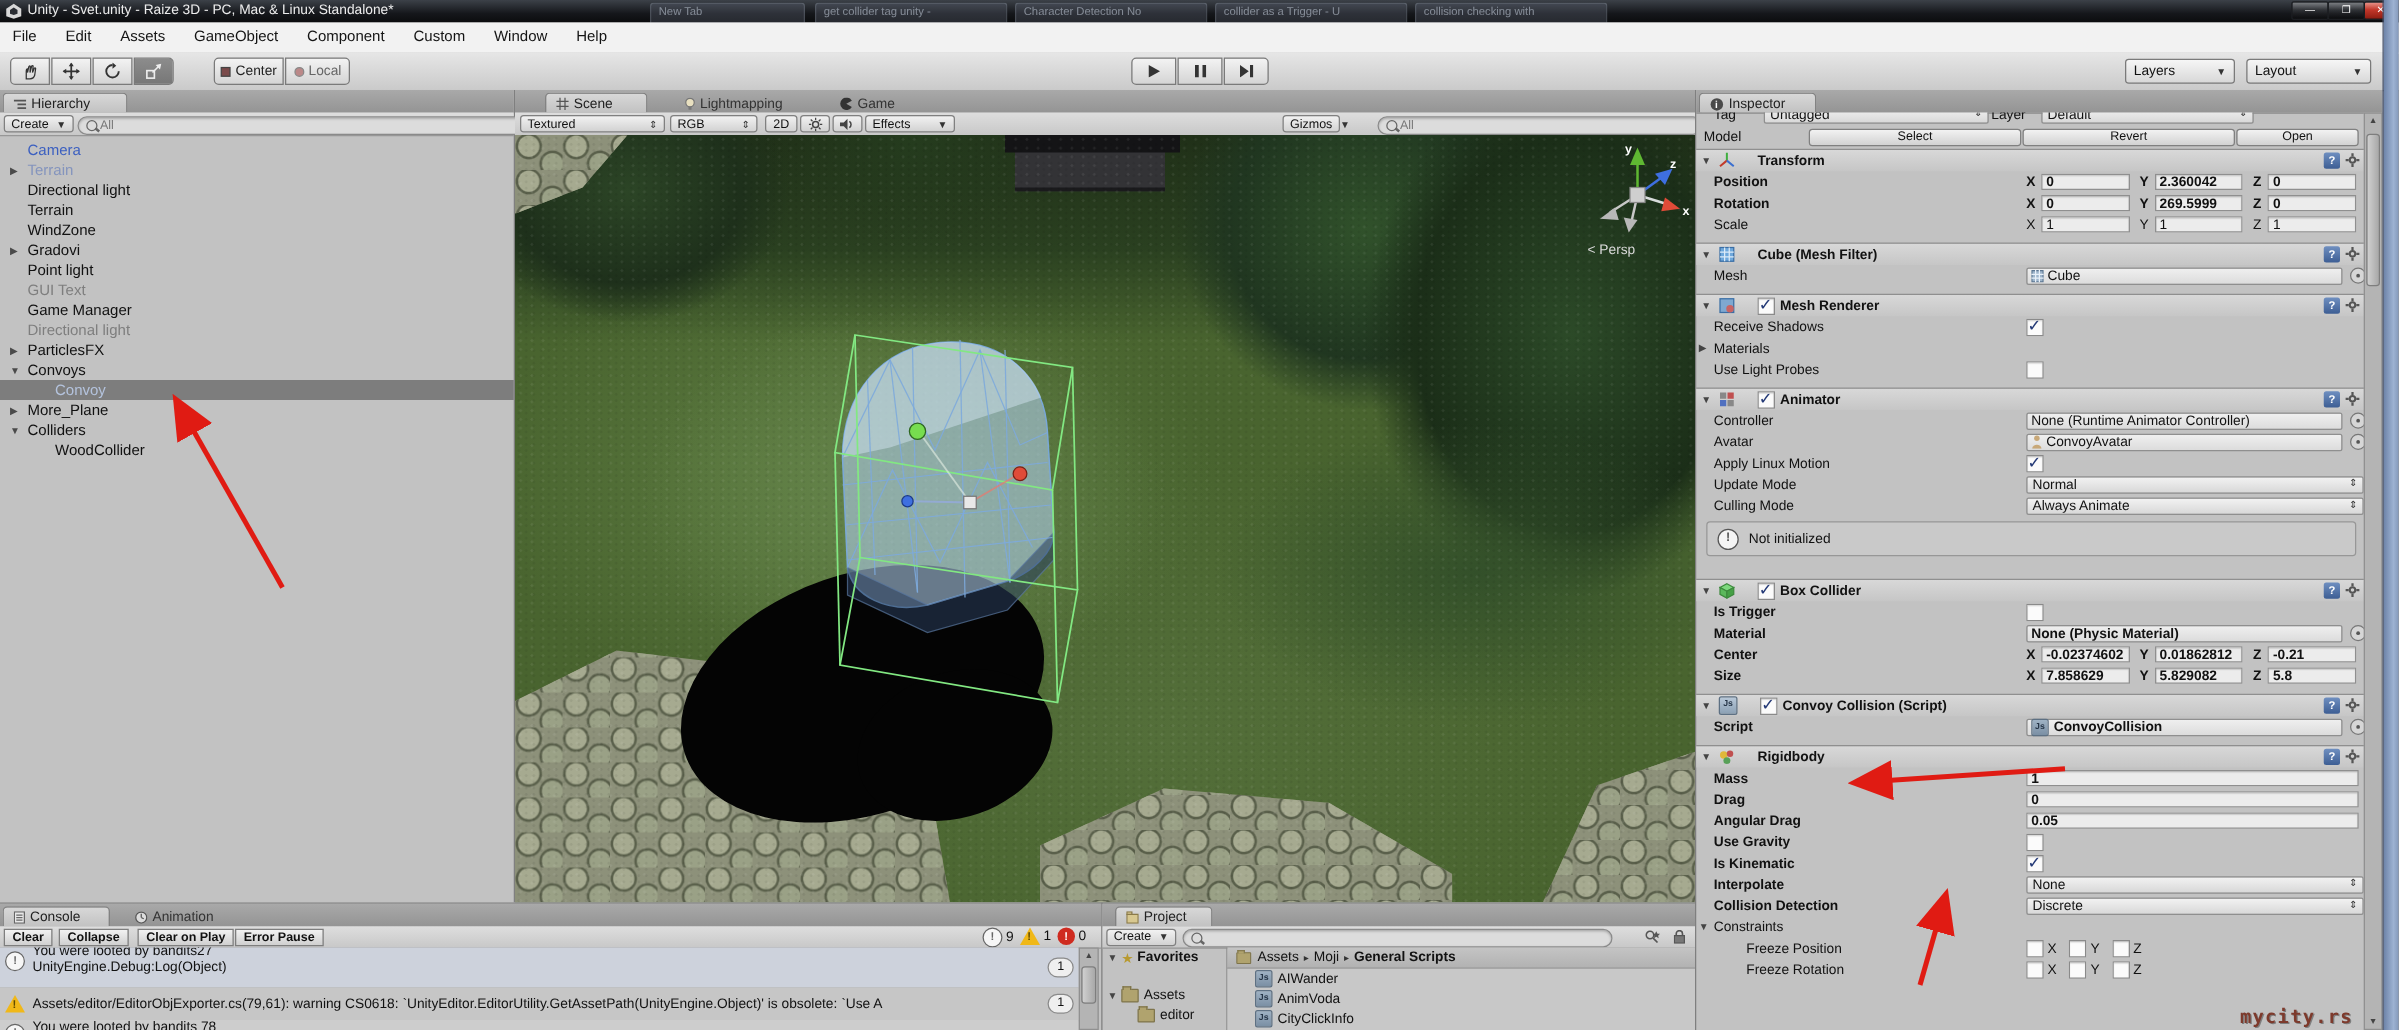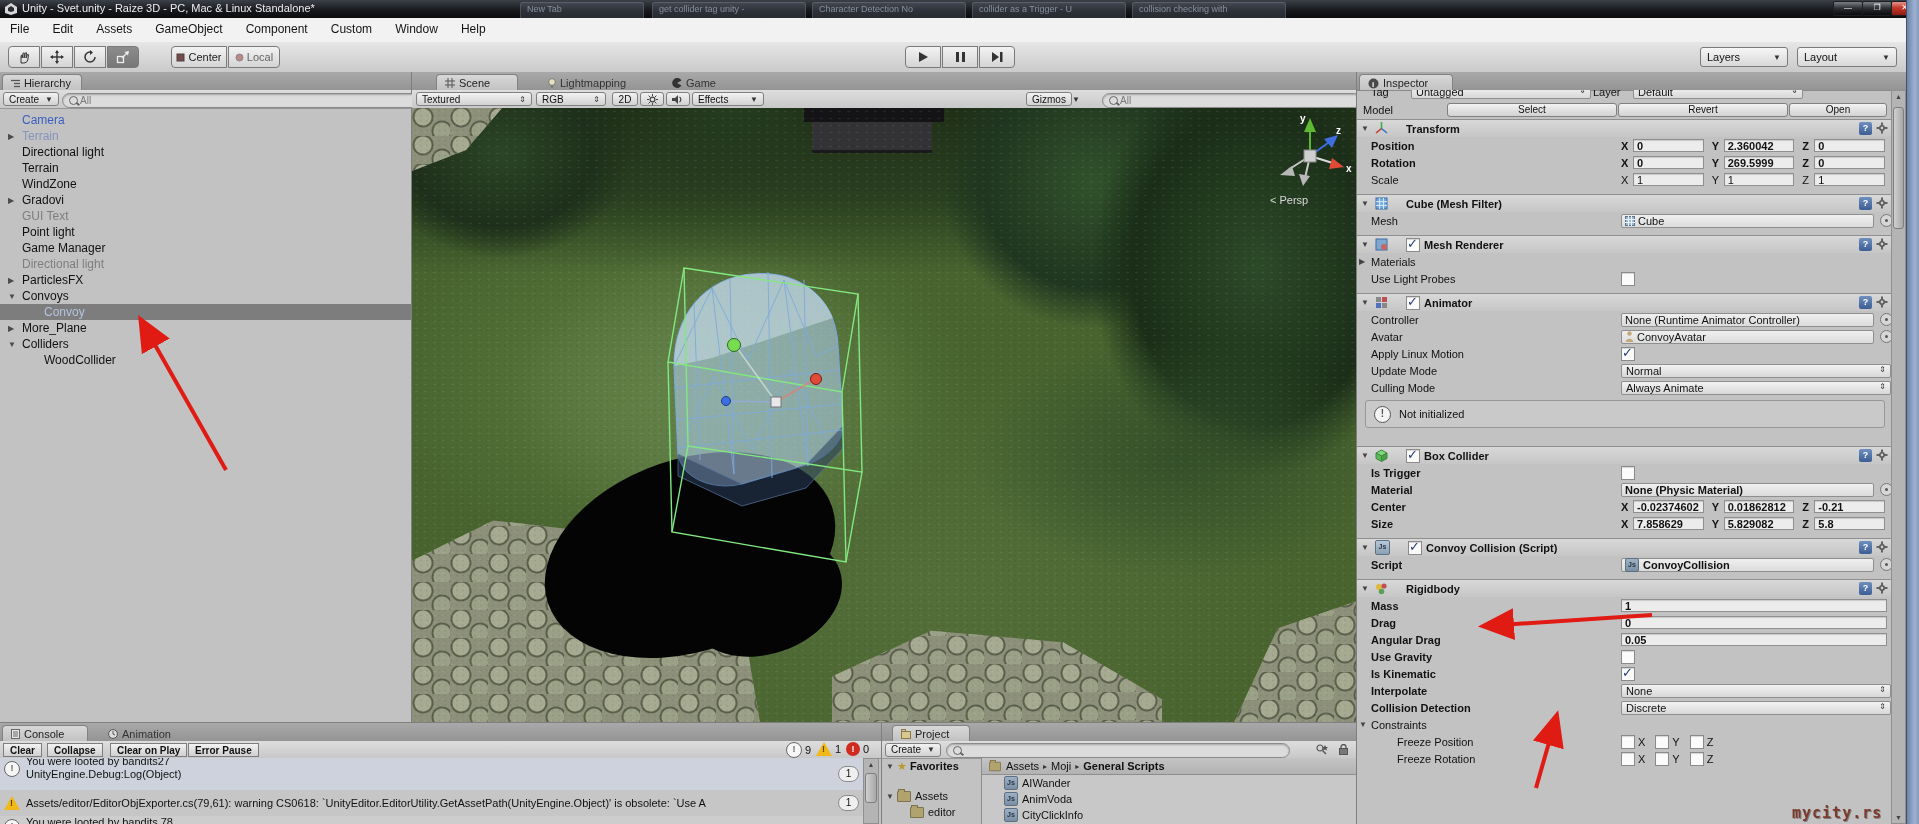--- a/index.html
+++ b/index.html
@@ -241,21 +241,21 @@
         <span class="caret">▼</span>
     </div>
     <div class="ddown" style="left:1797px;top:5px;width:100px">
       <span>Layout</span>
         <span class="caret">▼</span>
     </div>
   </div>
 
   <div class="abs" id="hierarchy">
     <div class="tabbar">
-      <div class="tab active" style="left:2px;width:80px">
+      <div class="tab active" style="left:2px;width:100px">
         <svg class="ico" width="10" height="9">
             <g stroke="#555" stroke-width="1.3">
               <line x1="0" y1="1.5" x2="10" y2="1.5"></line>
               <line x1="3" y1="4.5" x2="10" y2="4.5"></line>
               <line x1="3" y1="7.5" x2="10" y2="7.5"></line>
             </g>
           </svg>
         <span>Hierarchy</span>
       </div>
     </div>
@@ -289,25 +289,25 @@
       <div class="hrow">
           <span class="sp"></span>
           <span class="lbl">WindZone</span>
         </div>
       <div class="hrow">
           <span class="arr">▶</span>
           <span class="lbl">Gradovi</span>
         </div>
       <div class="hrow">
           <span class="sp"></span>
+          <span class="lbl">Point light</span>
+        </div>
+      <div class="hrow">
+          <span class="sp"></span>
           <span class="lbl hl-disabled">GUI Text</span>
-        </div>
-      <div class="hrow">
-          <span class="sp"></span>
-          <span class="lbl">Point light</span>
         </div>
       <div class="hrow">
           <span class="sp"></span>
           <span class="lbl">Game Manager</span>
         </div>
       <div class="hrow">
           <span class="sp"></span>
           <span class="lbl hl-disabled">Directional light</span>
         </div>
       <div class="hrow">
@@ -656,20 +656,24 @@
               <circle cx="6" cy="6" r="2.2" fill="none" stroke="#555" stroke-width="1.6"></circle>
               <g stroke="#555" stroke-width="1.8">
                 <line x1="6" y1="0.5" x2="6" y2="3"></line>
                 <line x1="6" y1="9" x2="6" y2="11.5"></line>
                 <line x1="0.5" y1="6" x2="3" y2="6"></line>
                 <line x1="9" y1="6" x2="11.5" y2="6"></line>
               </g>
             </svg>
           </div>
       </div>
+      <div class="irow">
+        <span class="ilabel">Receive Shadows</span>
+        <span class="chk on"></span>
+      </div>
       <div class="irow" style="padding-left:2px">
         <span class="dis" style="font-size:8px;width:12px;color:#444">▶</span>
         <span>Materials</span>
       </div>
       <div class="irow">
         <span class="ilabel">Use Light Probes</span>
         <span class="chk"></span>
       </div>
       <div class="gap6"></div>
 

